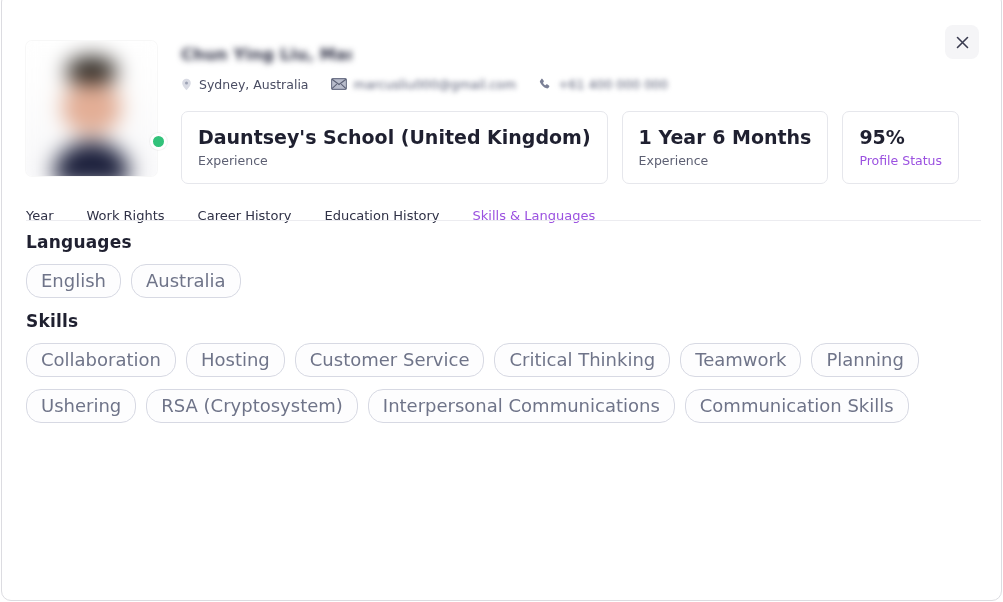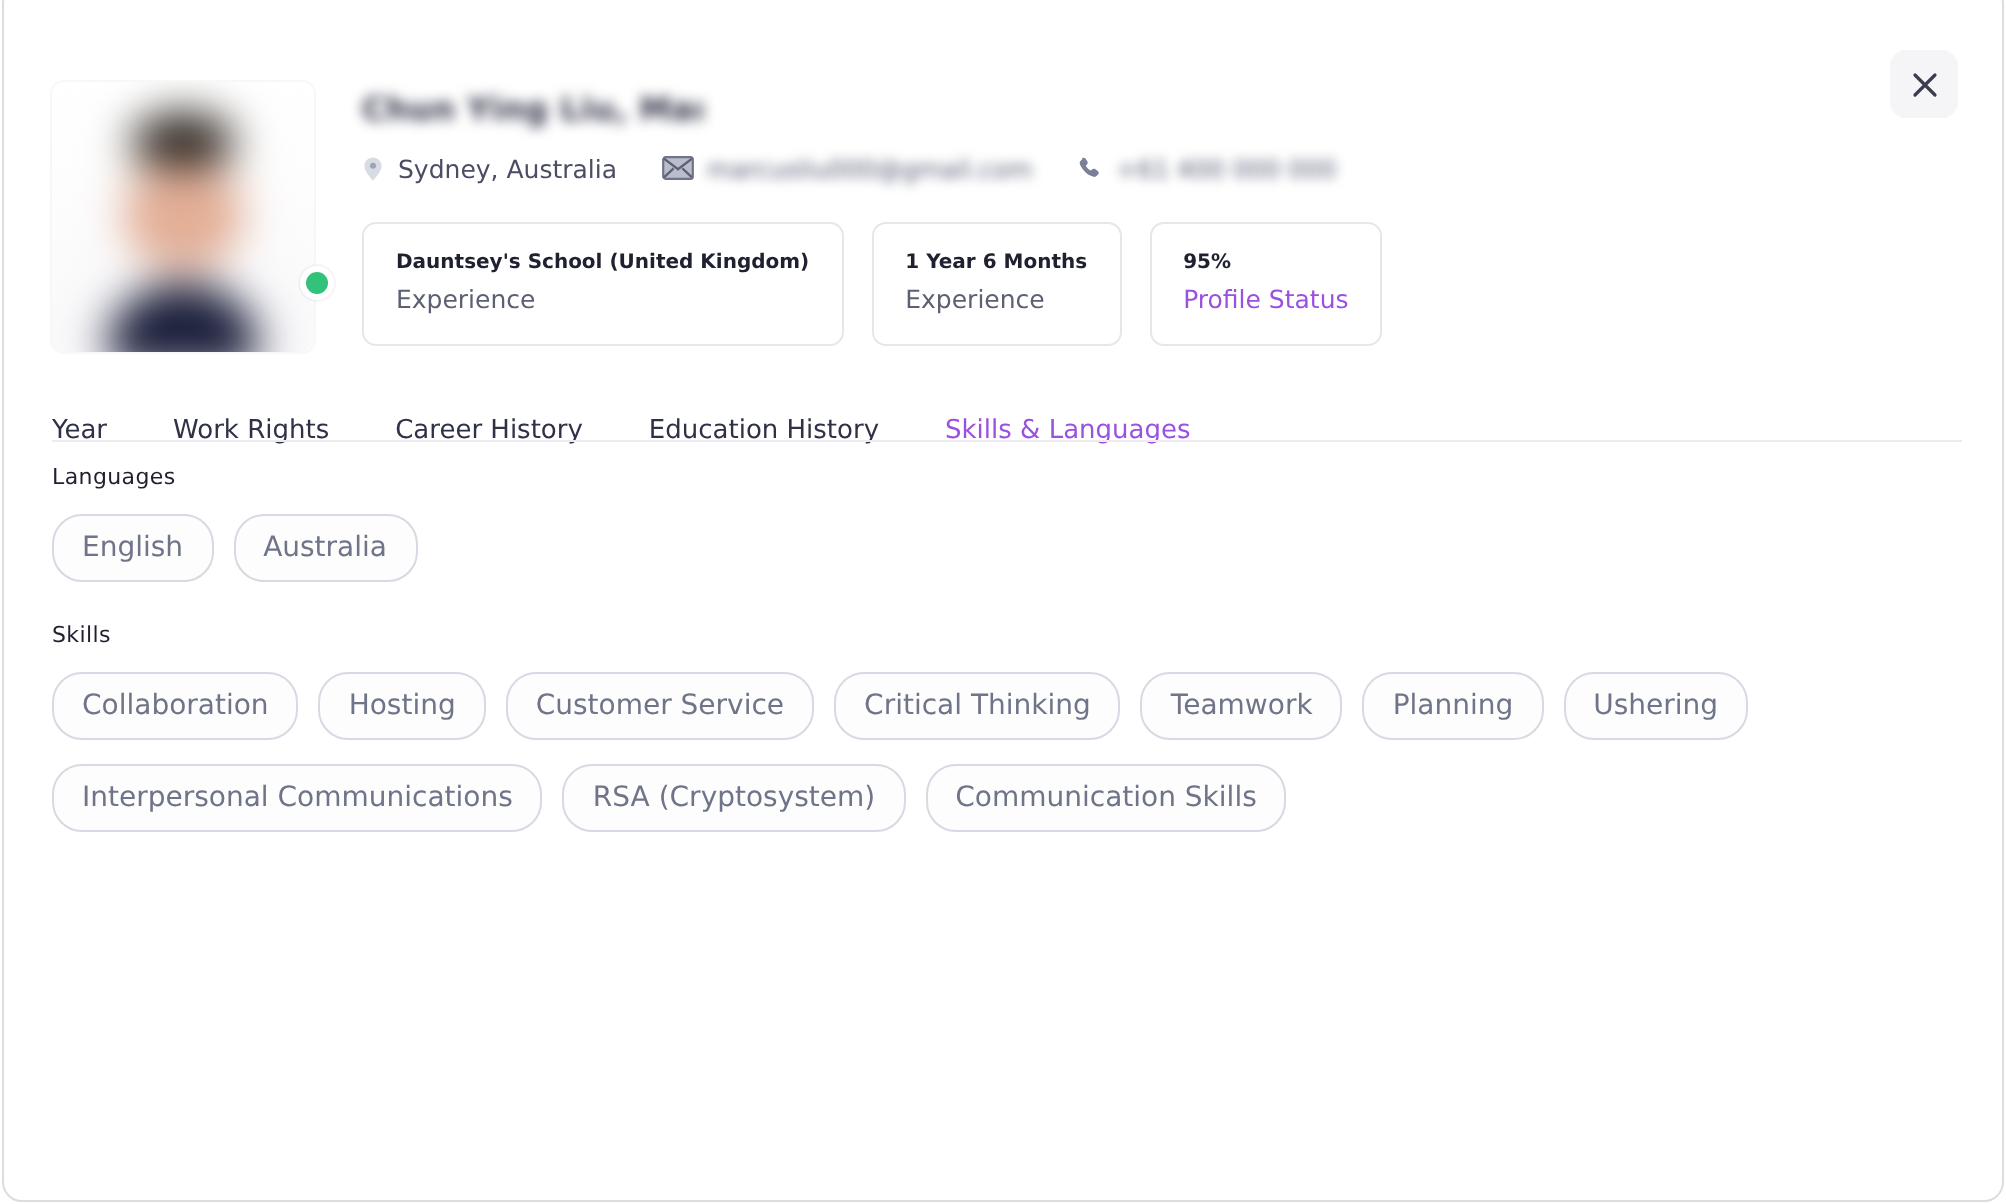--- a/index.html
+++ b/index.html
@@ -150,21 +150,21 @@
     border: 1px solid #e6e7ec;
     border-radius: 7px;
     padding: 14px 16px 15px 16px;
     min-height: 60px;
     display: flex;
     flex-direction: column;
     justify-content: center;
   }
   .stat-card + .stat-card { margin-left: 14px; }
   .stat-value {
-    font-size: 10px;
+    font-size: 19px;
     font-weight: bold;
     color: #1f2030;
     white-space: nowrap;
   }
   .stat-label {
     margin-top: 5px;
     font-size: 12.5px;
     color: #5d6073;
     white-space: nowrap;
   }
@@ -200,38 +200,38 @@
     width: 955px;
     height: 1px;
     background: #ececf0;
   }
 
   
   .section-languages { position: absolute; left: 24px; top: 239px; }
   .section-skills    { position: absolute; left: 24px; top: 318px; }
 
   .section-title {
-    font-size: 11px;
-    font-weight: normal;
+    font-size: 17px;
+    font-weight: bold;
     color: #1f2030;
     letter-spacing: .2px;
   }
 
   .chip-row {
     margin-top: 12px;
     display: flex;
     flex-wrap: wrap;
     max-width: 950px;
   }
   .chip {
     border: 1px solid #d7d9e3;
     border-radius: 15px;
     background: #fdfdfe;
     color: #6f7489;
-    font-size: 14px;
+    font-size: 18px;
     padding: 0 14px;
     height: 34px;
     line-height: 32px;
     margin: 0 10px 12px 0;
     white-space: nowrap;
     cursor: pointer;
     font-family: inherit;
   }
 </style>
 </head>
@@ -336,19 +336,19 @@
   <div class="section-skills">
     <div class="section-title">Skills</div>
     <div class="chip-row">
       <button class="chip">Collaboration</button>
       <button class="chip">Hosting</button>
       <button class="chip">Customer Service</button>
       <button class="chip">Critical Thinking</button>
       <button class="chip">Teamwork</button>
       <button class="chip">Planning</button>
       <button class="chip">Ushering</button>
+      <button class="chip">RSA (Cryptosystem)</button>
       <button class="chip">Interpersonal Communications</button>
-      <button class="chip">RSA (Cryptosystem)</button>
       <button class="chip">Communication Skills</button>
     </div>
   </div>
 
 </div>
 
 </body></html>

